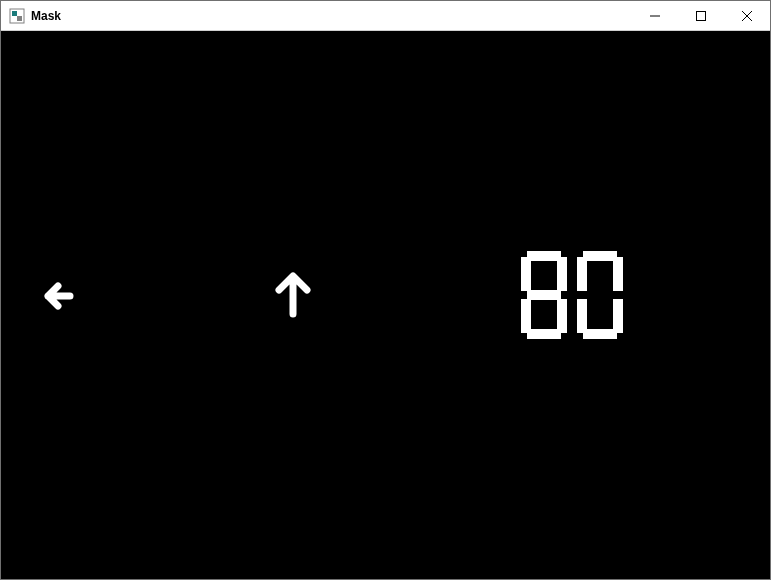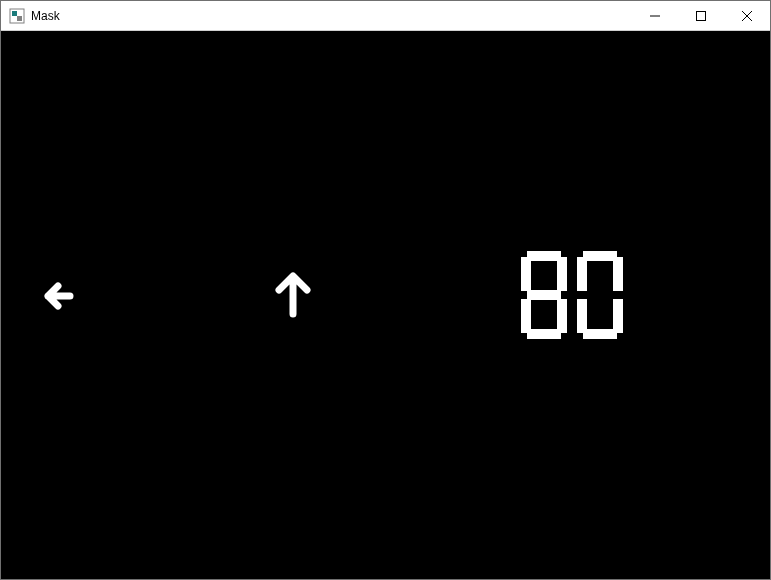--- a/index.html
+++ b/index.html
@@ -18,20 +18,21 @@
       flex-direction: column;
       background: #fff;
     }
     .titlebar {
       height: 30px;
       display: flex;
       align-items: center;
       background: #fff;
       border-bottom: 1px solid #d0d0d0;
       user-select: none;
+      font-weight: bold;
     }
     .app-icon {
       width: 16px;
       height: 16px;
       margin: 0 6px 0 8px;
       display: inline-block;
     }
     .title-text {
       font-size: 12px;
       color: #000;

